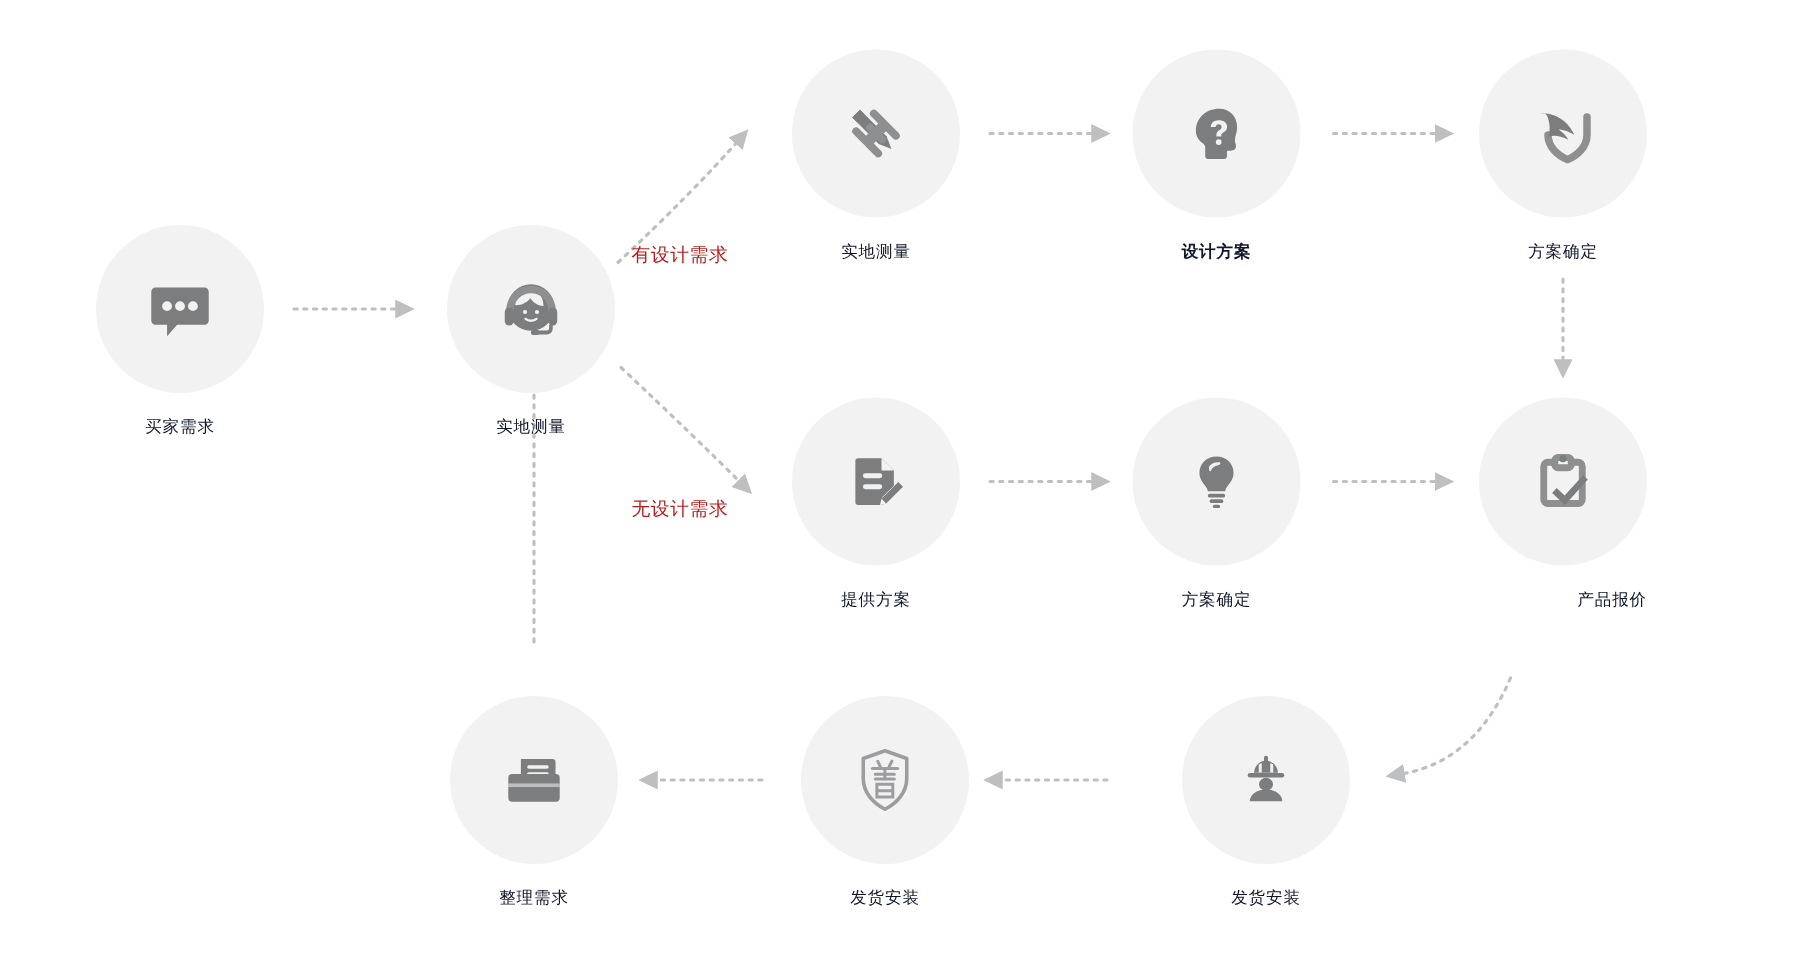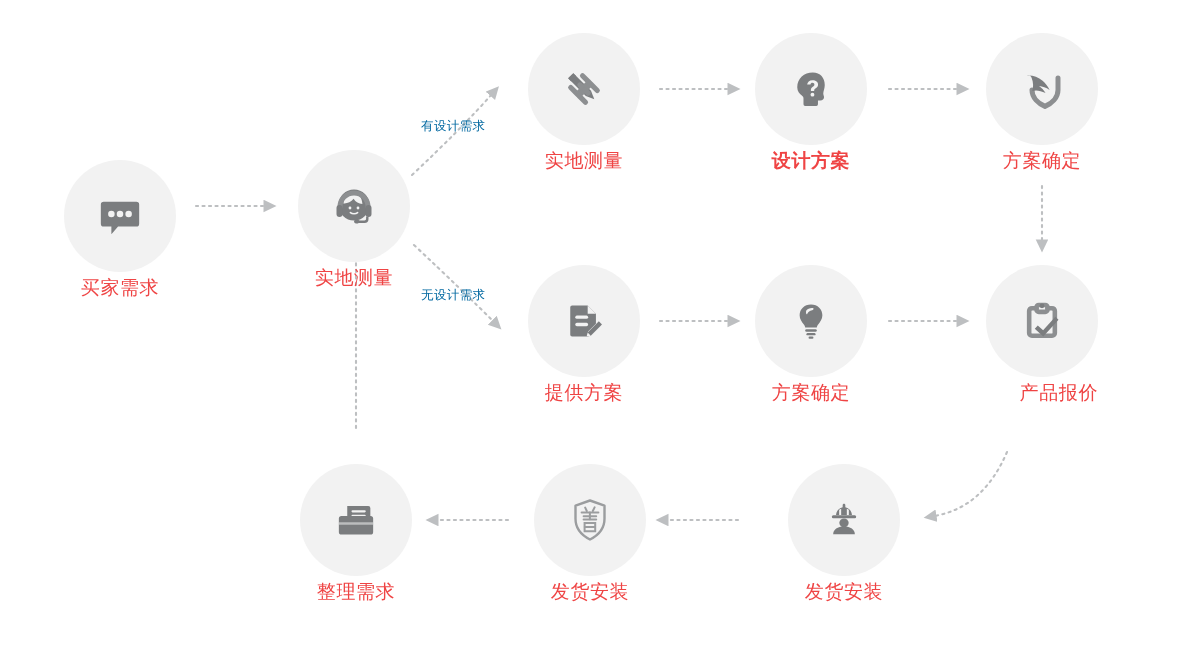--- a/index.html
+++ b/index.html
@@ -24,34 +24,35 @@
     width:112px;height:112px;
     border-radius:50%;
     background:#f2f2f2;
     display:flex;
     align-items:center;
     justify-content:center;
     box-sizing:border-box;
   }
   .node .disc svg{display:block;}
   .node .caption{
-    margin-top:6px;
-    font-size:19px;
-    color:#ef4444;
+    margin-top:17px;
+    font-size:11px;
+    color:#0f172a;
     line-height:1;
     letter-spacing:.6px;
     white-space:nowrap;
   }
   .edge-label{
     position:absolute;
     font-size:12.5px;
-    color:#0369a1;
+    color:#b91c1c;
     white-space:nowrap;
     letter-spacing:.4px;
     line-height:1;
+    margin-top:44px;
   }
   .ic{fill:#7b7d7f;}
   .ic-stroke{fill:none;stroke:#8d8f91;stroke-width:5;stroke-linejoin:round;stroke-linecap:round;}
 </style>
 </head>
 <body>
 
 <svg id="flow" viewBox="0 0 1200 649" xmlns="http://www.w3.org/2000/svg">
   <defs>
     <marker id="ah" markerWidth="7" markerHeight="7" refX="1.2" refY="3" orient="auto" markerUnits="strokeWidth">
@@ -67,21 +68,21 @@
     <path d="M1042,186 L1042,242" marker-end="url(#ah)"></path>
     <path d="M660,321 L730,321" marker-end="url(#ah)"></path>
     <path d="M889,321 L959,321" marker-end="url(#ah)"></path>
     <path d="M1007,452 Q983,508 934,516" marker-end="url(#ah)"></path>
     <path d="M738,520 L666,520" marker-end="url(#ah)"></path>
     <path d="M508,520 L436,520" marker-end="url(#ah)"></path>
     <path d="M356,428 L356,188" marker-end="url(#ah)"></path>
   </g>
 </svg>
 
-<div class="node" style="left:64px;top:160px;text-align:center;">
+<div class="node" style="left:64px;top:150px;text-align:center;">
   <div class="disc">
     <svg width="46" height="46" viewBox="0 0 48 48">
       <path class="ic" d="M7 9h34a3 3 0 0 1 3 3v20a3 3 0 0 1-3 3H22l-7 8v-8H7a3 3 0 0 1-3-3V12a3 3 0 0 1 3-3z"></path>
       <circle cx="15" cy="22" r="3.4" fill="#f2f2f2"></circle>
       <circle cx="24" cy="22" r="3.4" fill="#f2f2f2"></circle>
       <circle cx="33" cy="22" r="3.4" fill="#f2f2f2"></circle>
     </svg>
   </div>
   <div class="caption">买家需求</div>
 </div>

